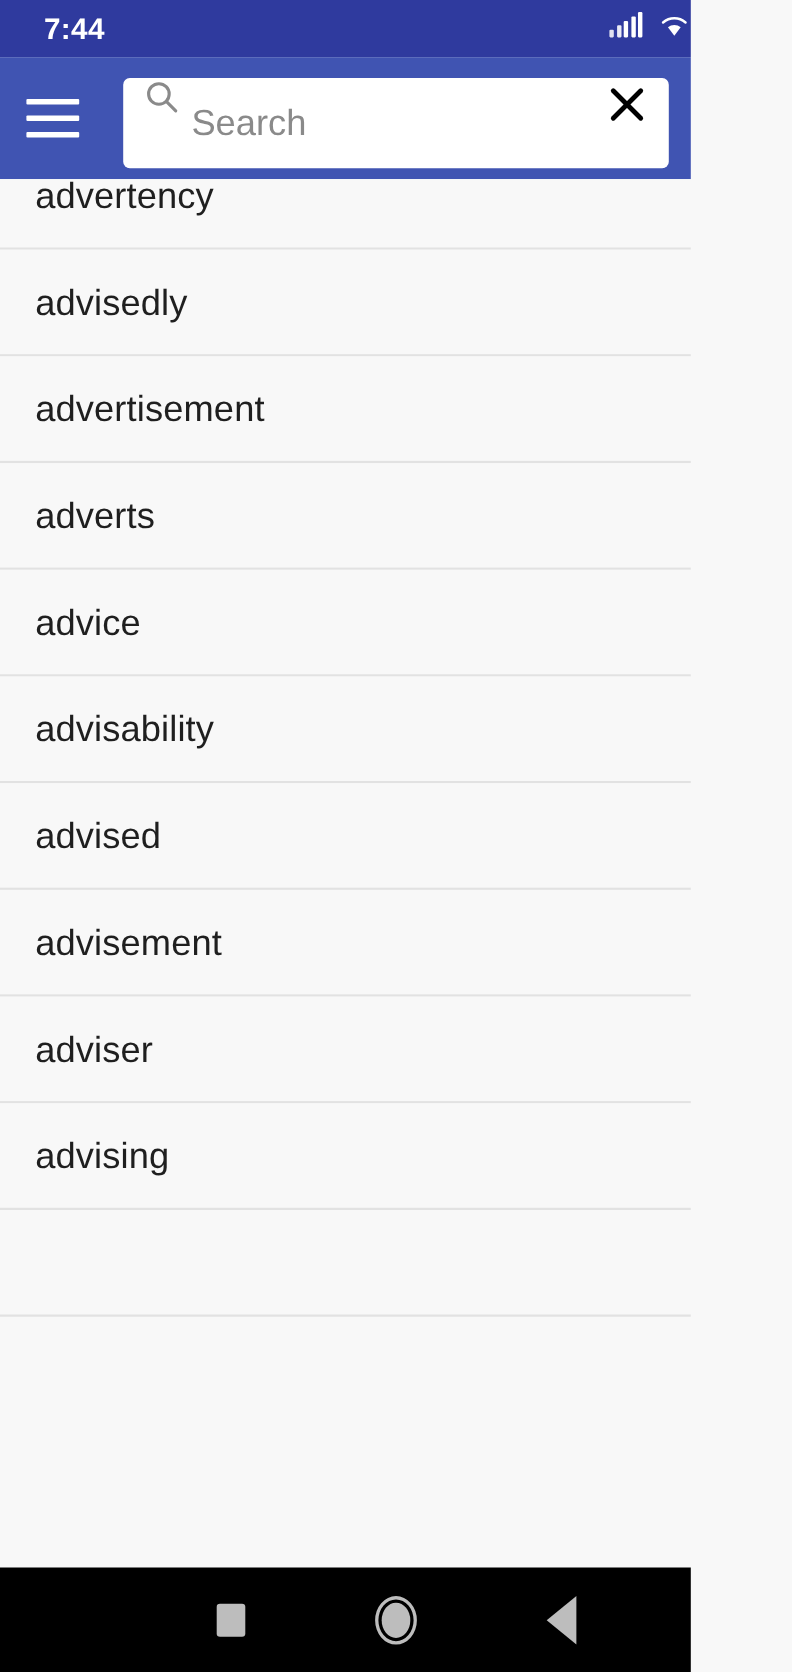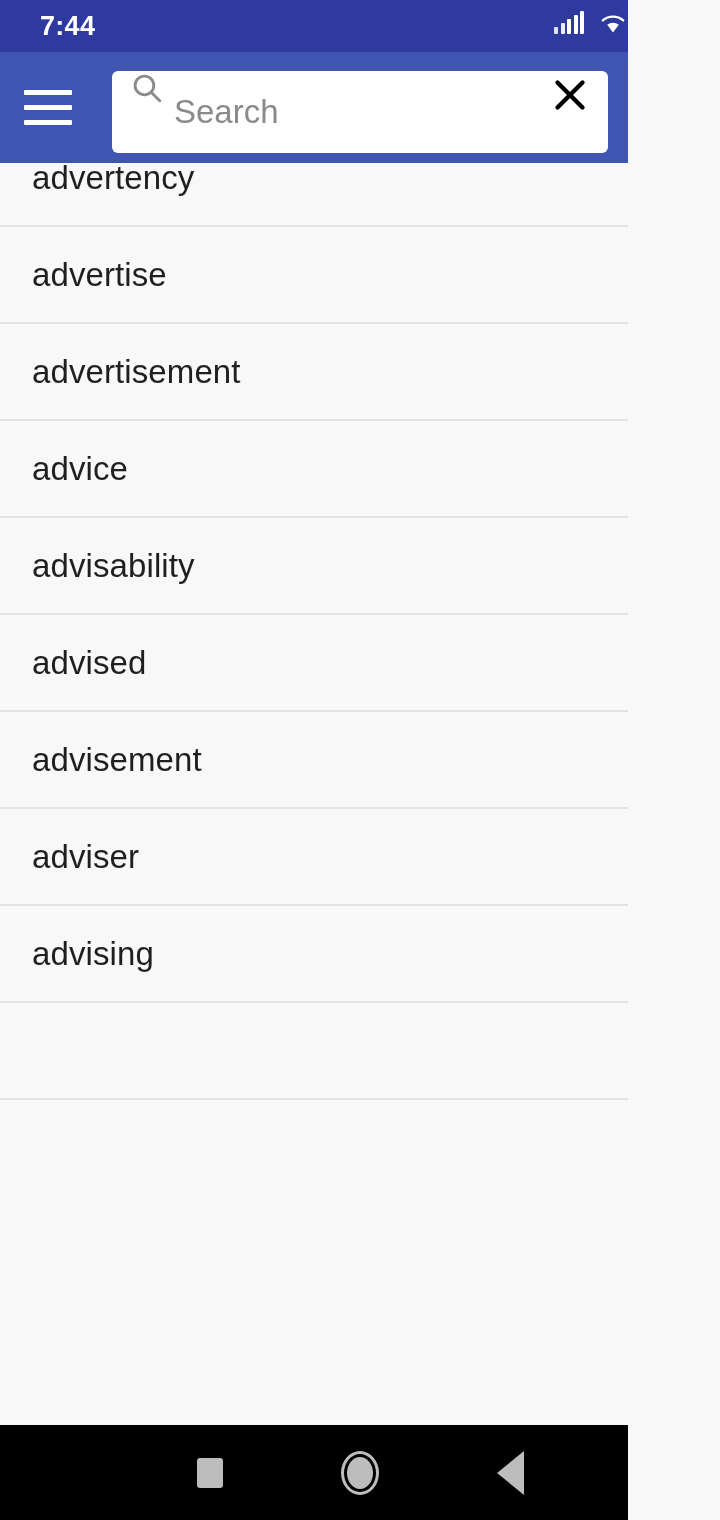--- a/index.html
+++ b/index.html
@@ -285,24 +285,27 @@
       </svg>
     </div>
   </div>
 
   <div class="word-list">
     <div class="list-inner">
       <div class="list-item">
           <span class="list-item-label">advertency</span>
         </div>
       <div class="list-item">
-          <span class="list-item-label">advertise</span>
+          <span class="list-item-label">advisedly</span>
         </div>
       <div class="list-item">
           <span class="list-item-label">advertisement</span>
+        </div>
+      <div class="list-item">
+          <span class="list-item-label">adverts</span>
         </div>
       <div class="list-item">
           <span class="list-item-label">advice</span>
         </div>
       <div class="list-item">
           <span class="list-item-label">advisability</span>
         </div>
       <div class="list-item">
           <span class="list-item-label">advised</span>
         </div>

